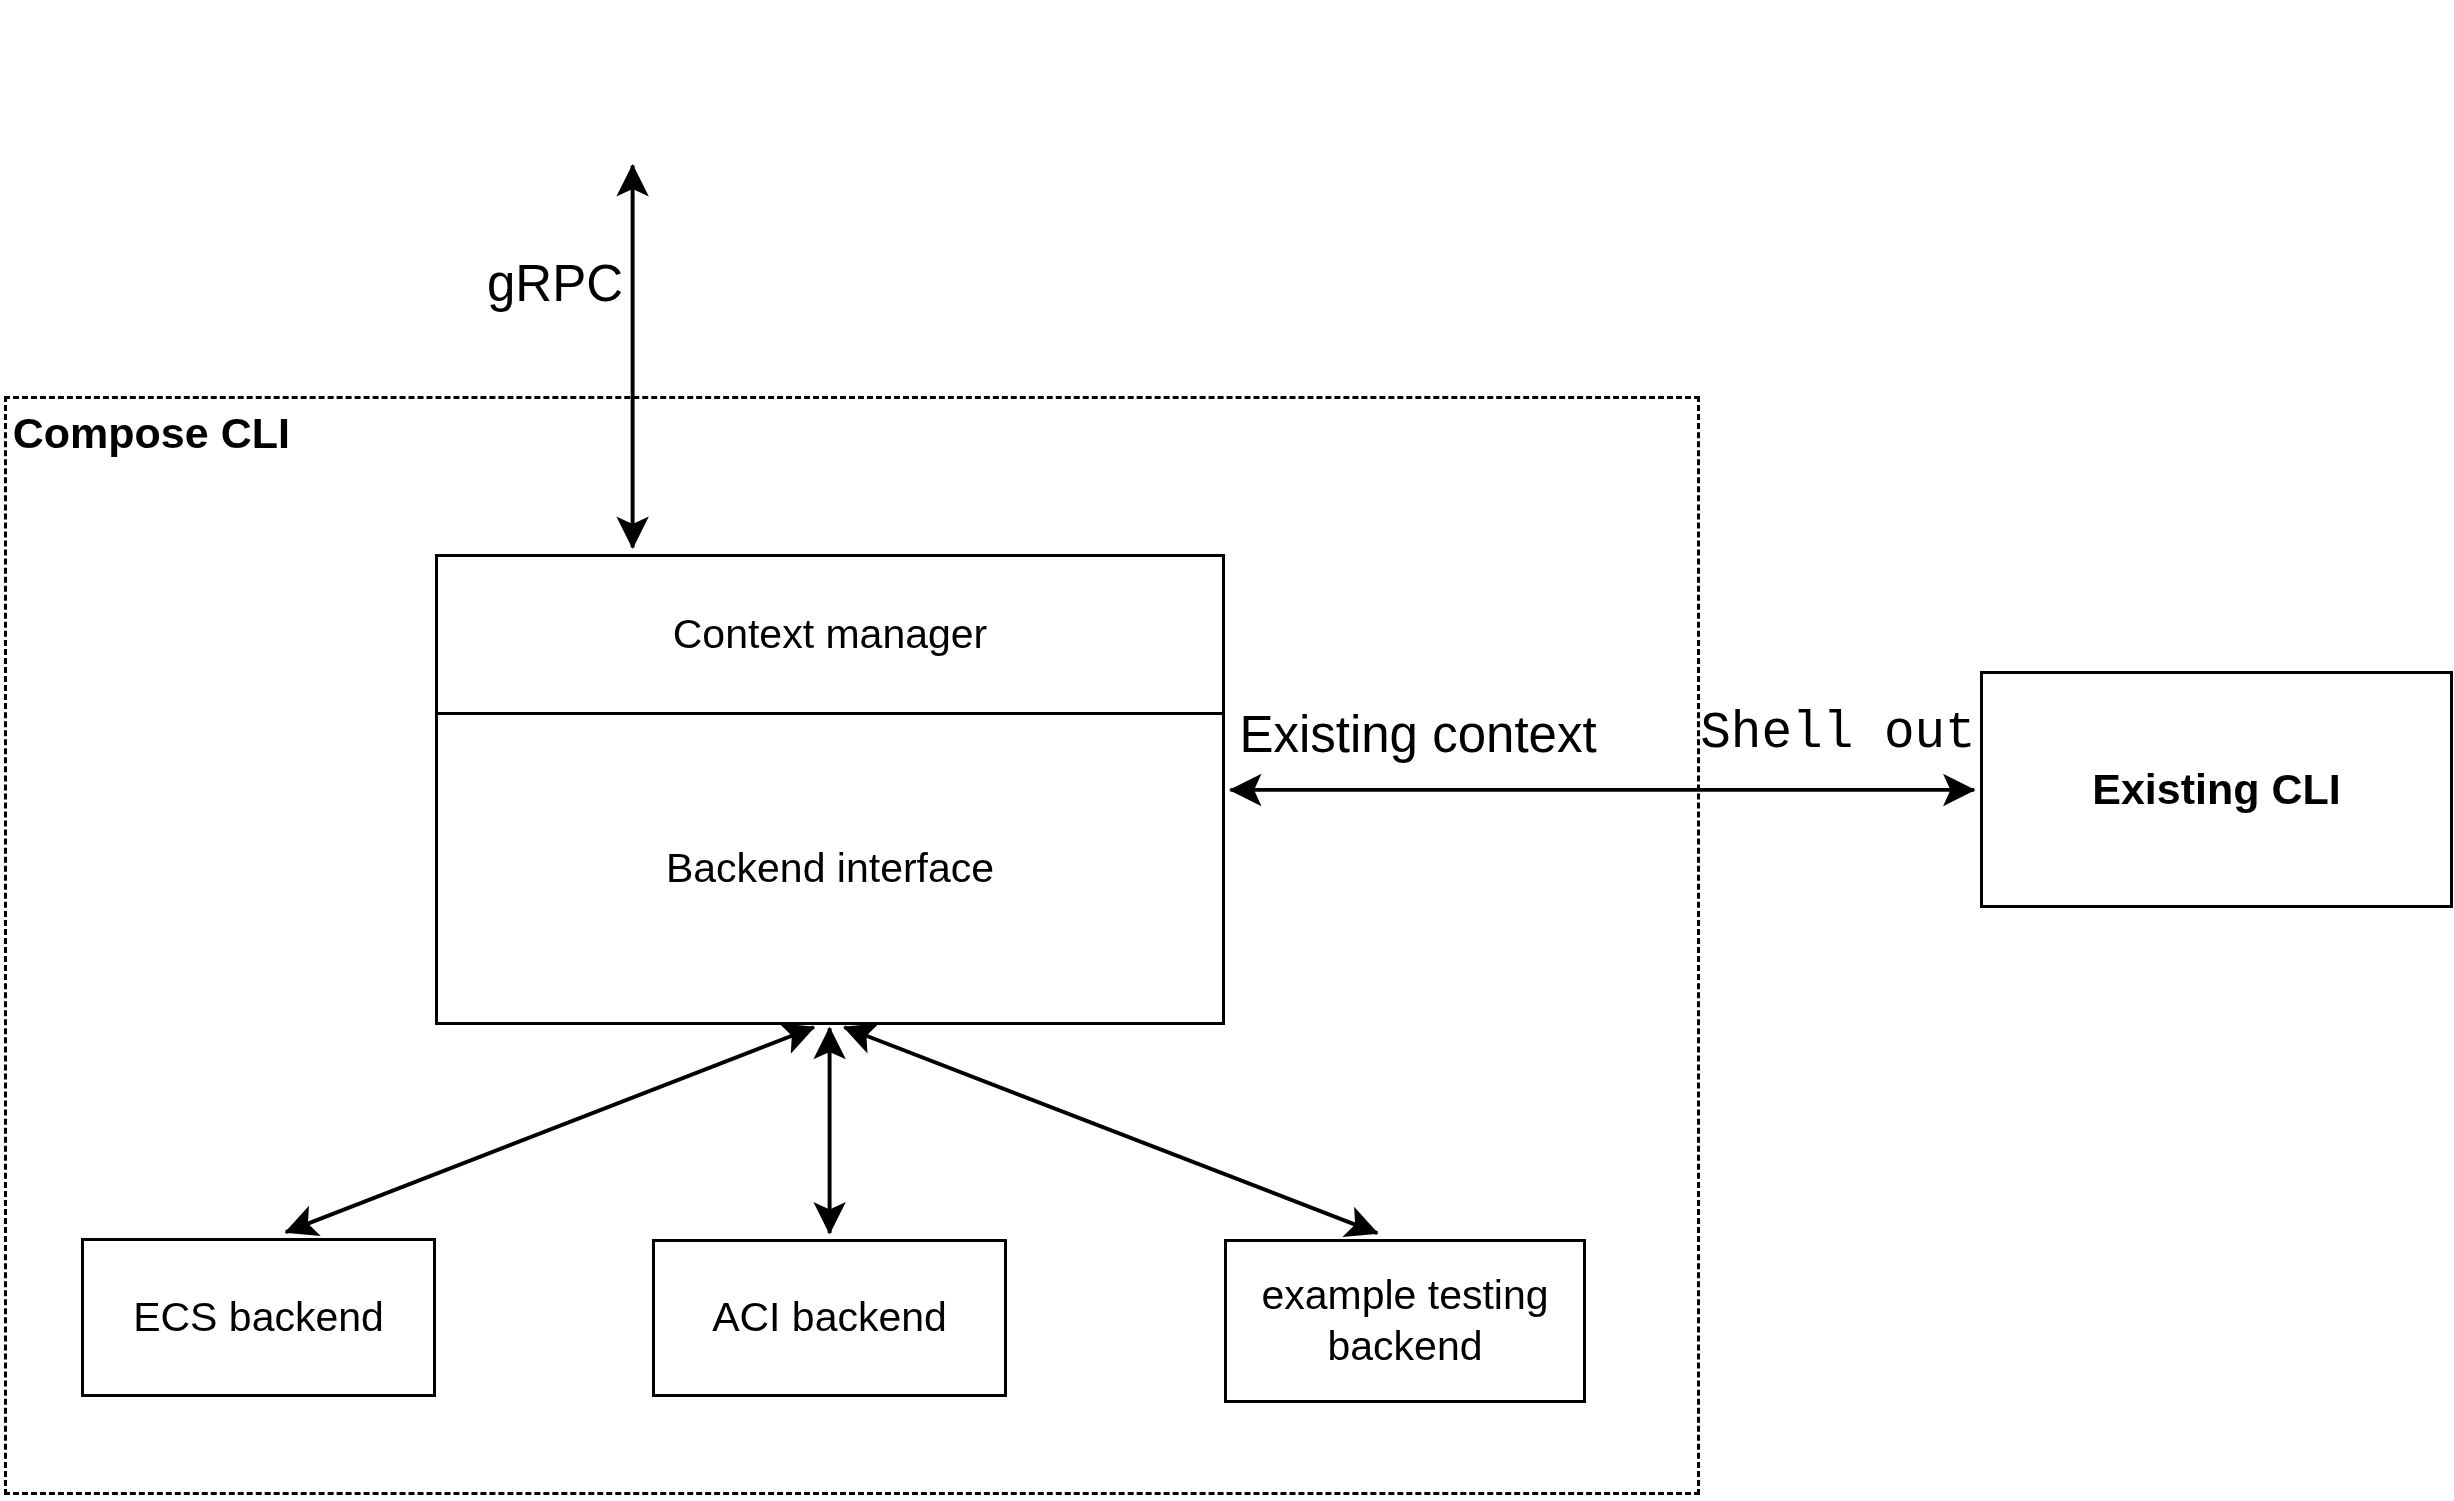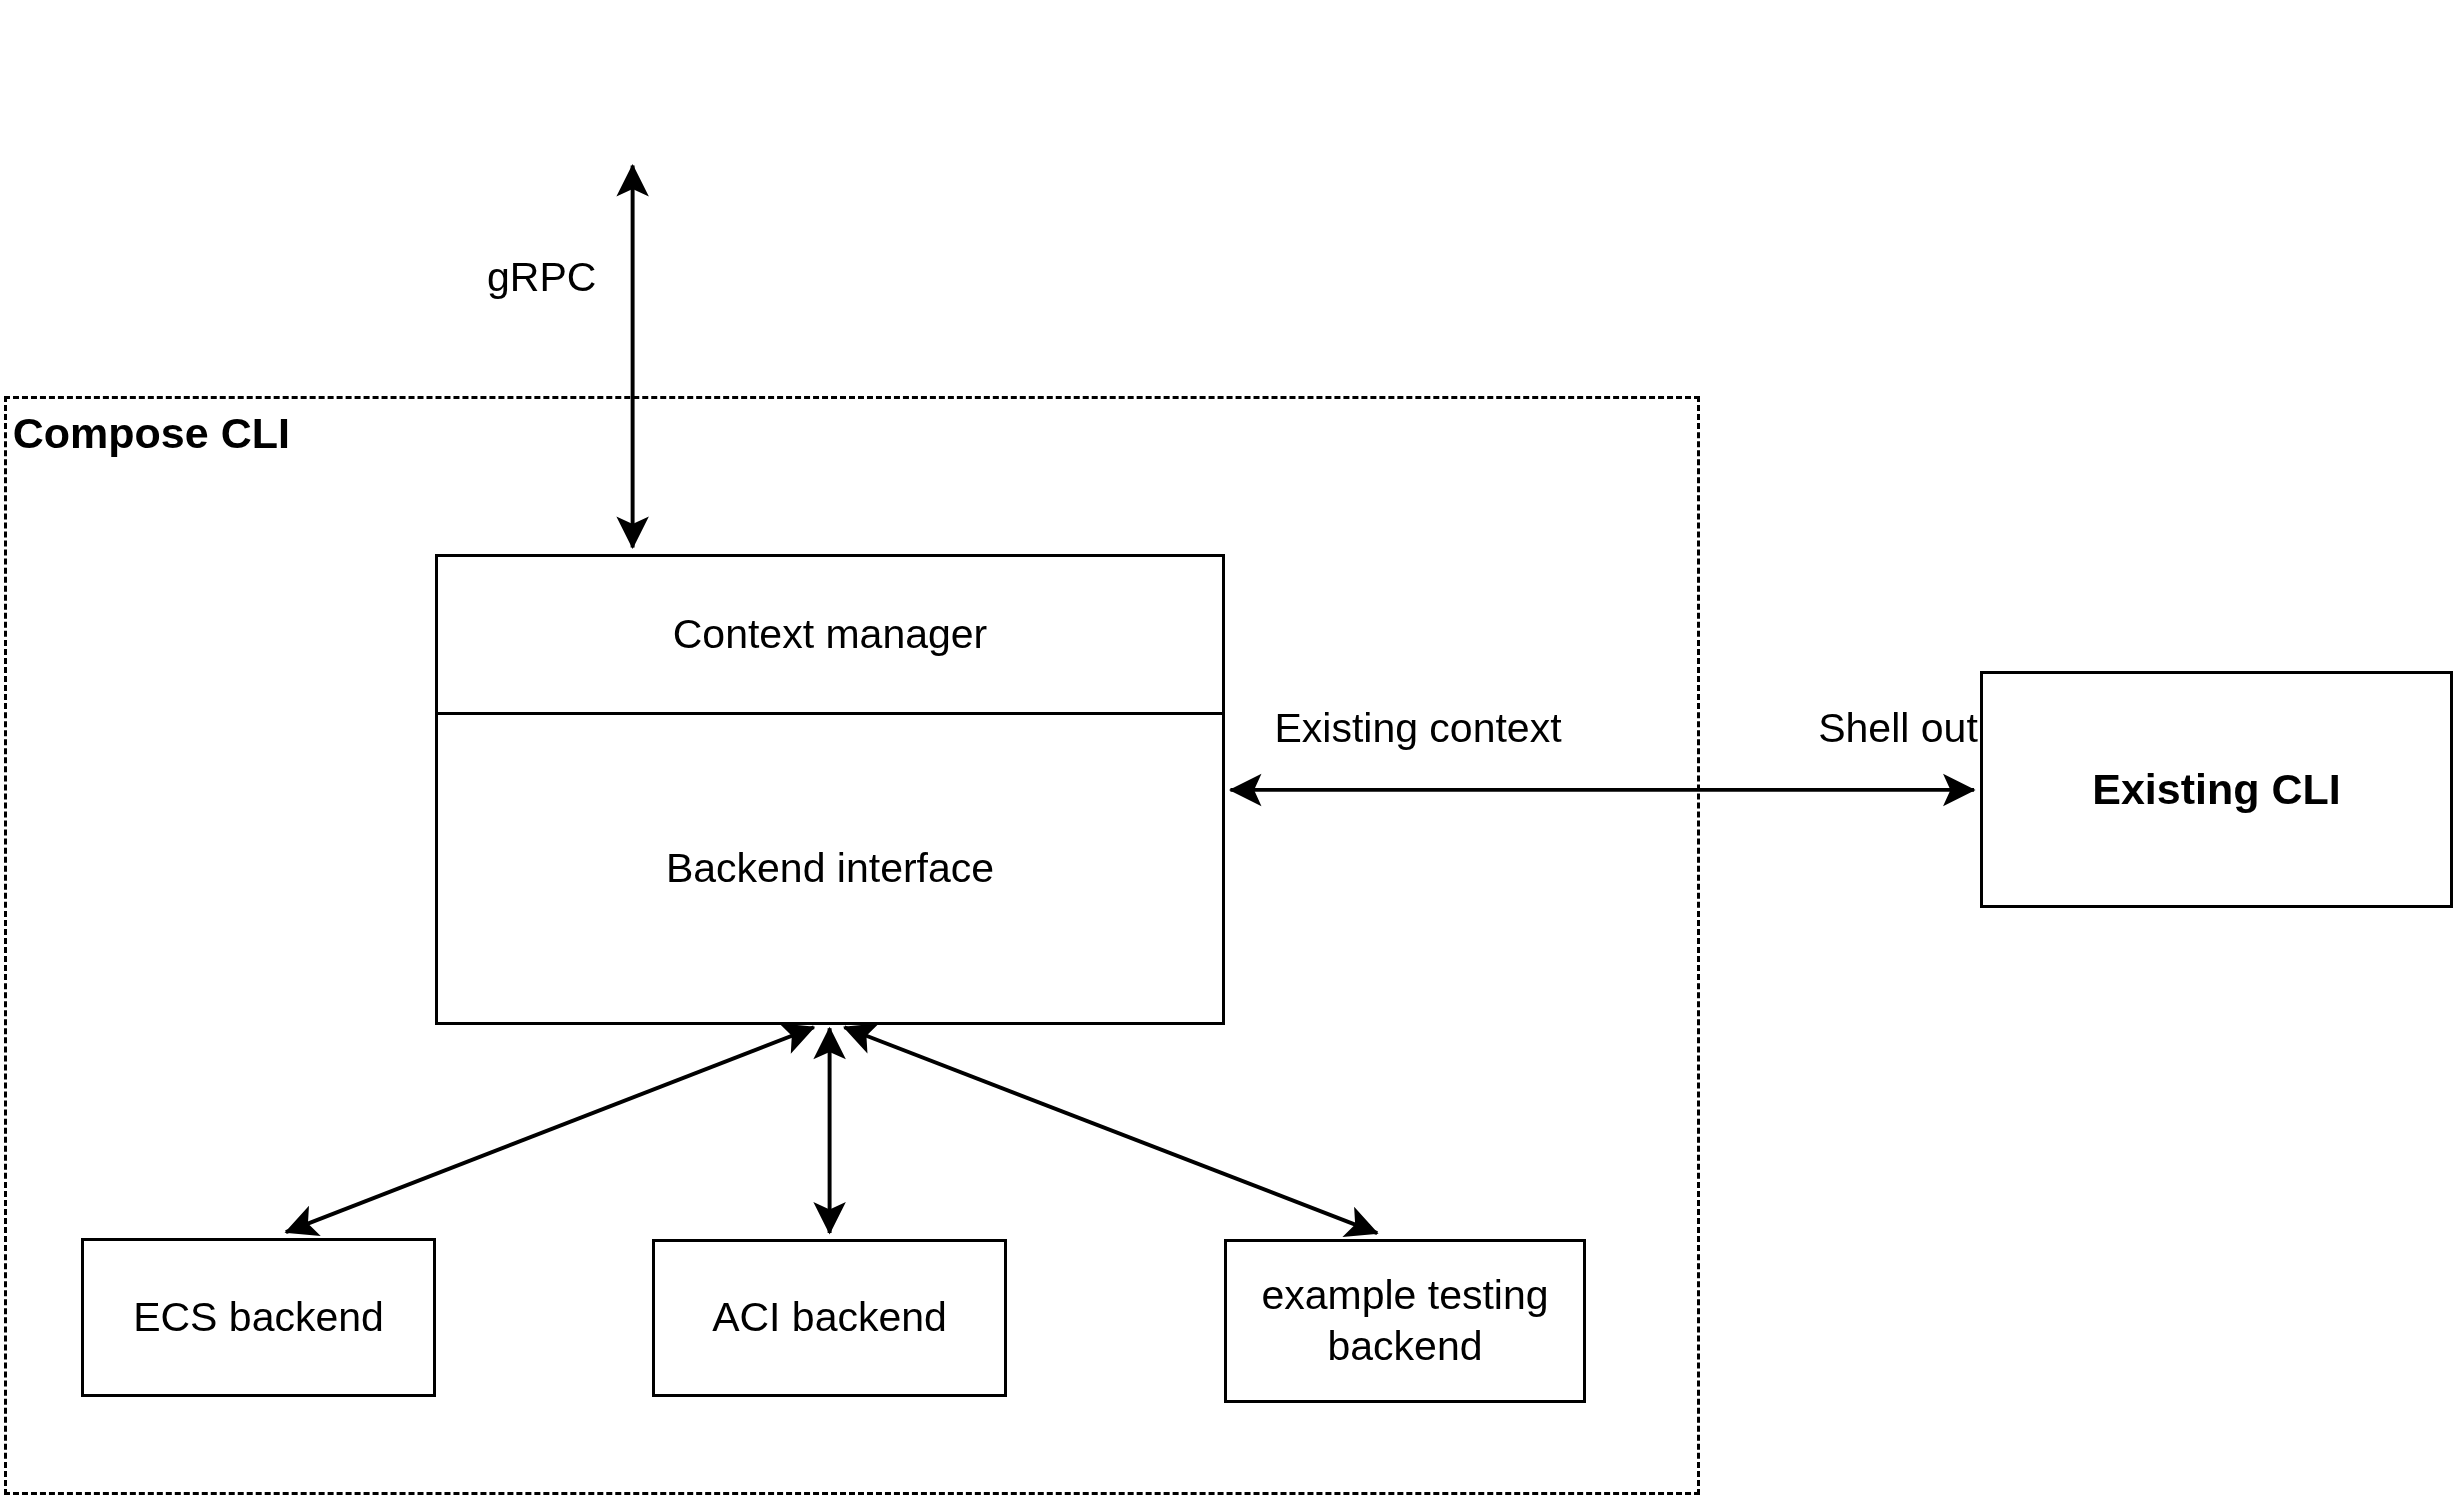--- a/index.html
+++ b/index.html
@@ -90,26 +90,26 @@
   .existing-cli { left: 1980px; top: 671px; width: 473px; height: 237px; }
 
   
   .ecs-backend { left: 81px; top: 1238px; width: 355px; height: 159px; }
   .aci-backend { left: 652px; top: 1239px; width: 355px; height: 158px; }
   .example-backend { left: 1224px; top: 1239px; width: 362px; height: 164px; padding: 0 16px; }
 
   
   .edge-label {
     position: absolute;
-    font-size: 41px;
+    font-size: 51px;
     white-space: nowrap;
   }
   .grpc-label { left: 487px; top: 254px; }
   .existing-context-label { left: 1231px; top: 705px; width: 374px; text-align: center; }
-  .shell-out-label { left: 1756px; top: 705px; width: 284px; text-align: center; }
+  .shell-out-label { left: 1696px; top: 705px; width: 284px; text-align: center; font-family: Liberation Mono, monospace; }
 </style>
 </head>
 <body>
 
 <div class="canvas">
 
   <div class="compose-cli">
     <div class="compose-cli-label">Compose CLI</div>
   </div>
 

